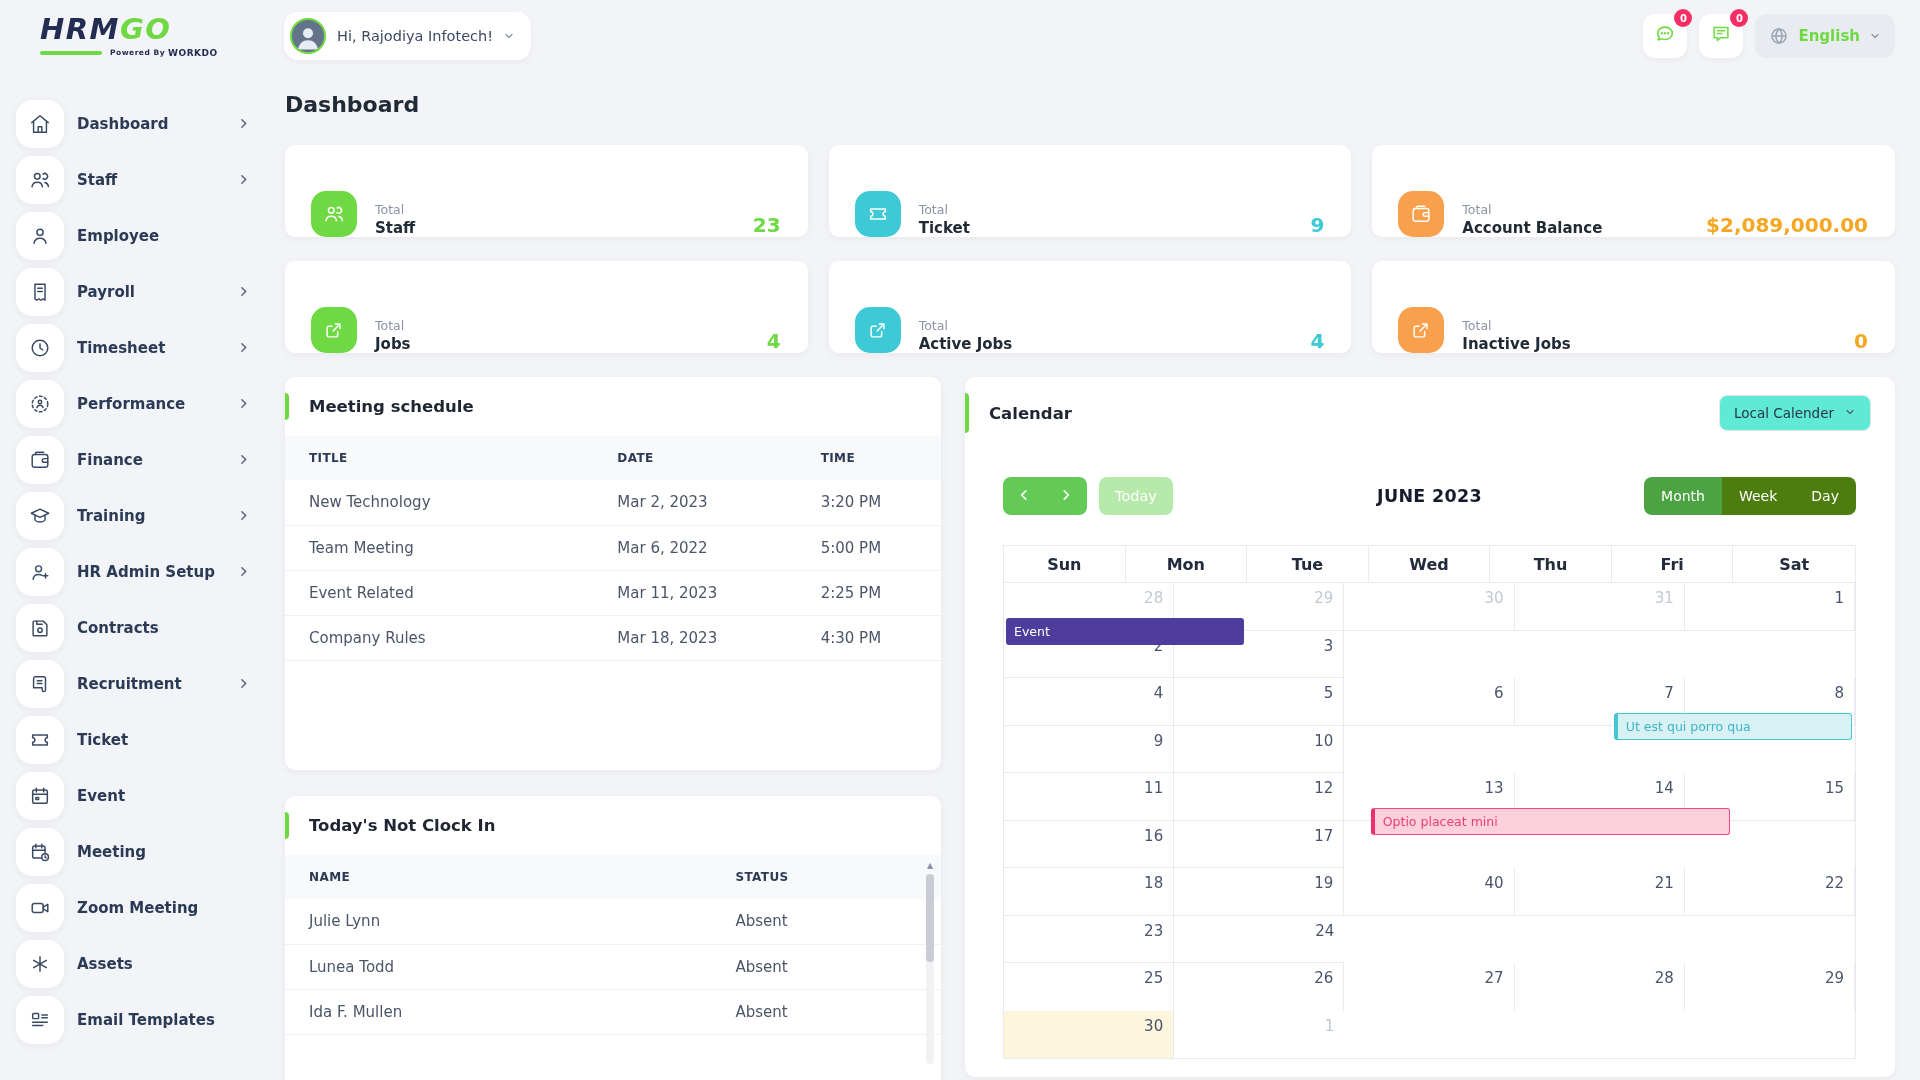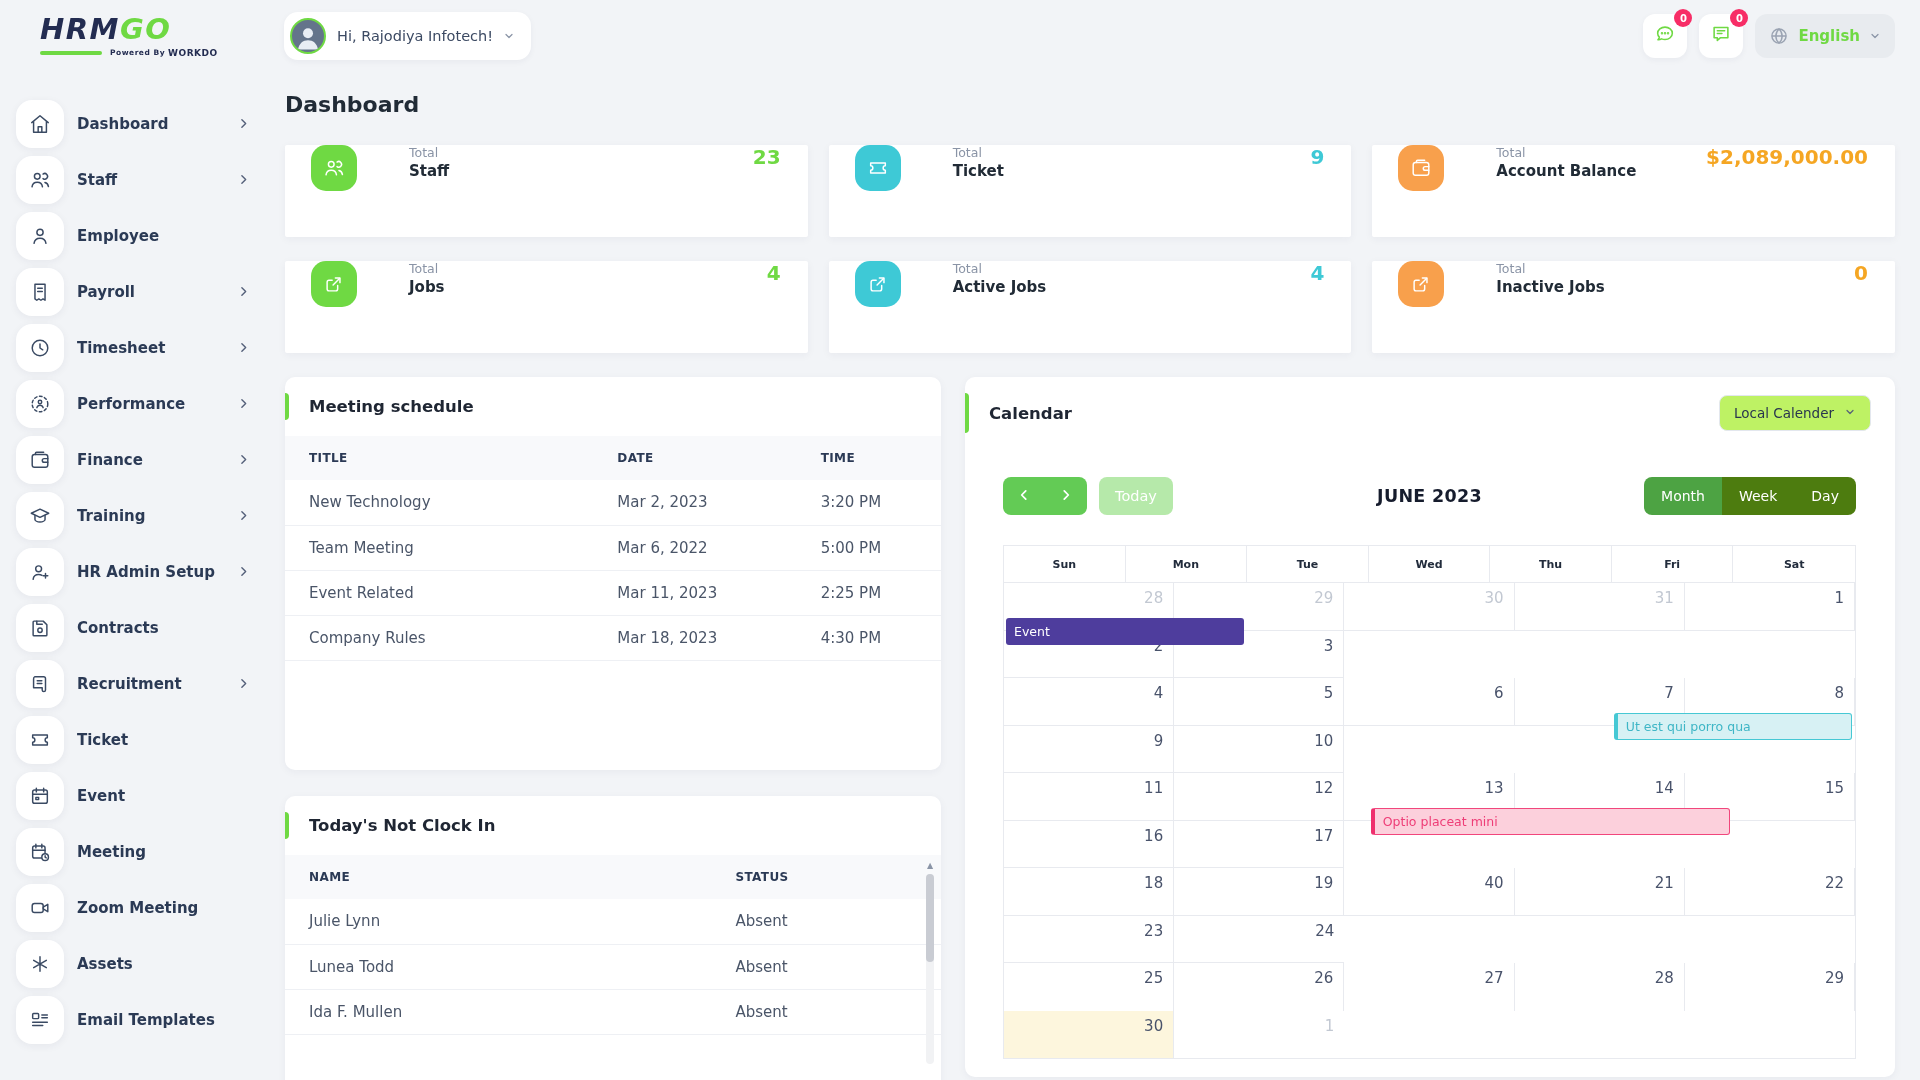--- a/index.html
+++ b/index.html
@@ -51,22 +51,22 @@
   .side-tile svg { width:22px; height:22px; }
   .side-item .lbl { font-size:15px; font-weight:600; color:#2b3a55; margin-left:13px; }
   .side-item .chev { margin-left:auto; color:#55607a; margin-right:6px; }
   .side-item .chev svg { width:13px; height:13px; }
 
   .main { flex:1; padding:6px 25px 0 1px; }
   .page-title { font-size:22px; font-weight:600; color:#212b36; margin:14px 0 28px; }
 
   
   .cards-grid { display:grid; grid-template-columns:repeat(3,1fr); gap:24px 21px; }
-  .stat-card { background:#fff; border-radius:2px; height:92px; display:flex; align-items:flex-start;
-    padding:0 27px 0 26px; box-shadow:0 2px 8px rgba(30,40,70,.05);gap:34px; }
+  .stat-card { background:#fff; border-radius:10px; height:92px; display:flex; align-items:flex-end;
+    padding:0 27px 0 26px; box-shadow:0 2px 8px rgba(30,40,70,.05); }
   .stat-tile { width:46px; height:46px; border-radius:15px; color:#fff;
     display:flex; align-items:center; justify-content:center; }
   .stat-tile svg { width:22px; height:22px; }
   .stat-text { margin-left:18px; }
   .stat-text .pre { font-size:12.5px; color:#8a94a6; }
   .stat-text .lbl { font-size:15px; font-weight:700; color:#212b36; margin-top:2px; }
   .stat-val { margin-left:auto; font-size:20px; font-weight:600; }
   .bg-green { background:#6fd943; } .bg-teal { background:#3ec9d6; } .bg-orange { background:#f8a04c; }
   .tx-green { color:#6fd943; } .tx-teal { color:#3ec9d6; } .tx-orange { color:#f5a623; }
 
@@ -91,41 +91,41 @@
   .scroll-up { width:12px; height:12px; color:#8a94a6; font-size:8px; text-align:center; line-height:12px; }
   .scroll-track { width:8px; margin:2px auto 0; height:190px; background:#f1f2f4; border-radius:4px; }
   .scroll-thumb { width:8px; height:88px; background:#c9ccd3; border-radius:4px; }
 
   
   .cal-card { flex:1; height:700px; overflow:hidden; }
   .cal-head { display:flex; align-items:center; justify-content:space-between; padding:18px 24px; position:relative; }
   .cal-head::before { content:""; position:absolute; left:0; top:16px; bottom:16px; width:4px;
     background:#6fd943; border-radius:0 4px 4px 0; }
   .cal-select { display:flex; align-items:center; border:1px solid #e3e7ee; border-radius:8px;
-    padding:9px 14px; font-size:13.5px; color:#29354f; cursor:pointer; background:#bef264; }
+    padding:9px 14px; font-size:13.5px; color:#29354f; cursor:pointer; background:#5eead4; }
   .cal-select .chev { margin-left:10px; color:#55607a; }
 
   .cal-toolbar { position:relative; display:flex; align-items:center; margin:28px 39px 0 38px; height:38px; }
   .btn-group { display:flex; border-radius:8px; overflow:hidden; }
   .nav-btn { width:42px; height:38px; background:#63cb55; color:#fff; display:flex; align-items:center;
     justify-content:center; cursor:pointer; }
   .nav-btn svg { width:14px; height:14px; }
   .today-btn { margin-left:12px; height:38px; background:#b6e9aa; color:#fff; border-radius:8px;
     padding:0 16px; font-size:14.5px; display:flex; align-items:center; cursor:default; }
   .cal-month { position:absolute; left:50%; transform:translateX(-50%); font-size:17.5px; font-weight:700;
     color:#161c2d; letter-spacing:.3px; }
   .view-group { margin-left:auto; }
   .view-btn { height:38px; padding:0 17px; color:#fff; font-size:14px; display:flex; align-items:center; cursor:pointer;
     background:#4d7c0f; }
   .view-btn.active { background:#4da343; }
 
   .cal-grid { margin:30px 39px 0 38px; border:1px solid #e8eaef; }
   .day-head { display:grid; grid-template-columns:repeat(7,1fr); }
   .day-head div { height:37px; display:flex; align-items:center; justify-content:center;
-    font-size:11px; font-weight:700; color:#222c3c; border-right:1px solid #e8eaef; border-bottom:1px solid #e8eaef; }
+    font-size:16px; font-weight:700; color:#222c3c; border-right:1px solid #e8eaef; border-bottom:1px solid #e8eaef; }
   .day-head div:last-child { border-right:none; }
   .week { position:relative; display:grid; grid-template-columns:repeat(5,1fr); height:95px; }
   .cell { border-right:1px solid #e8eaef; border-bottom:1px solid #e8eaef; position:relative; }
   .cell:last-child { border-right:none; }
   .cell .num { position:absolute; top:6px; right:10px; font-size:15px; color:#49536b; }
   .cell.muted .num { color:#c2c8d2; }
   .cell.today { background:#fdf6dd; }
   .week:last-child .cell { border-bottom:none; }
 
   .event { position:absolute; top:35px; height:27px; border-radius:3px; font-size:12.5px;

